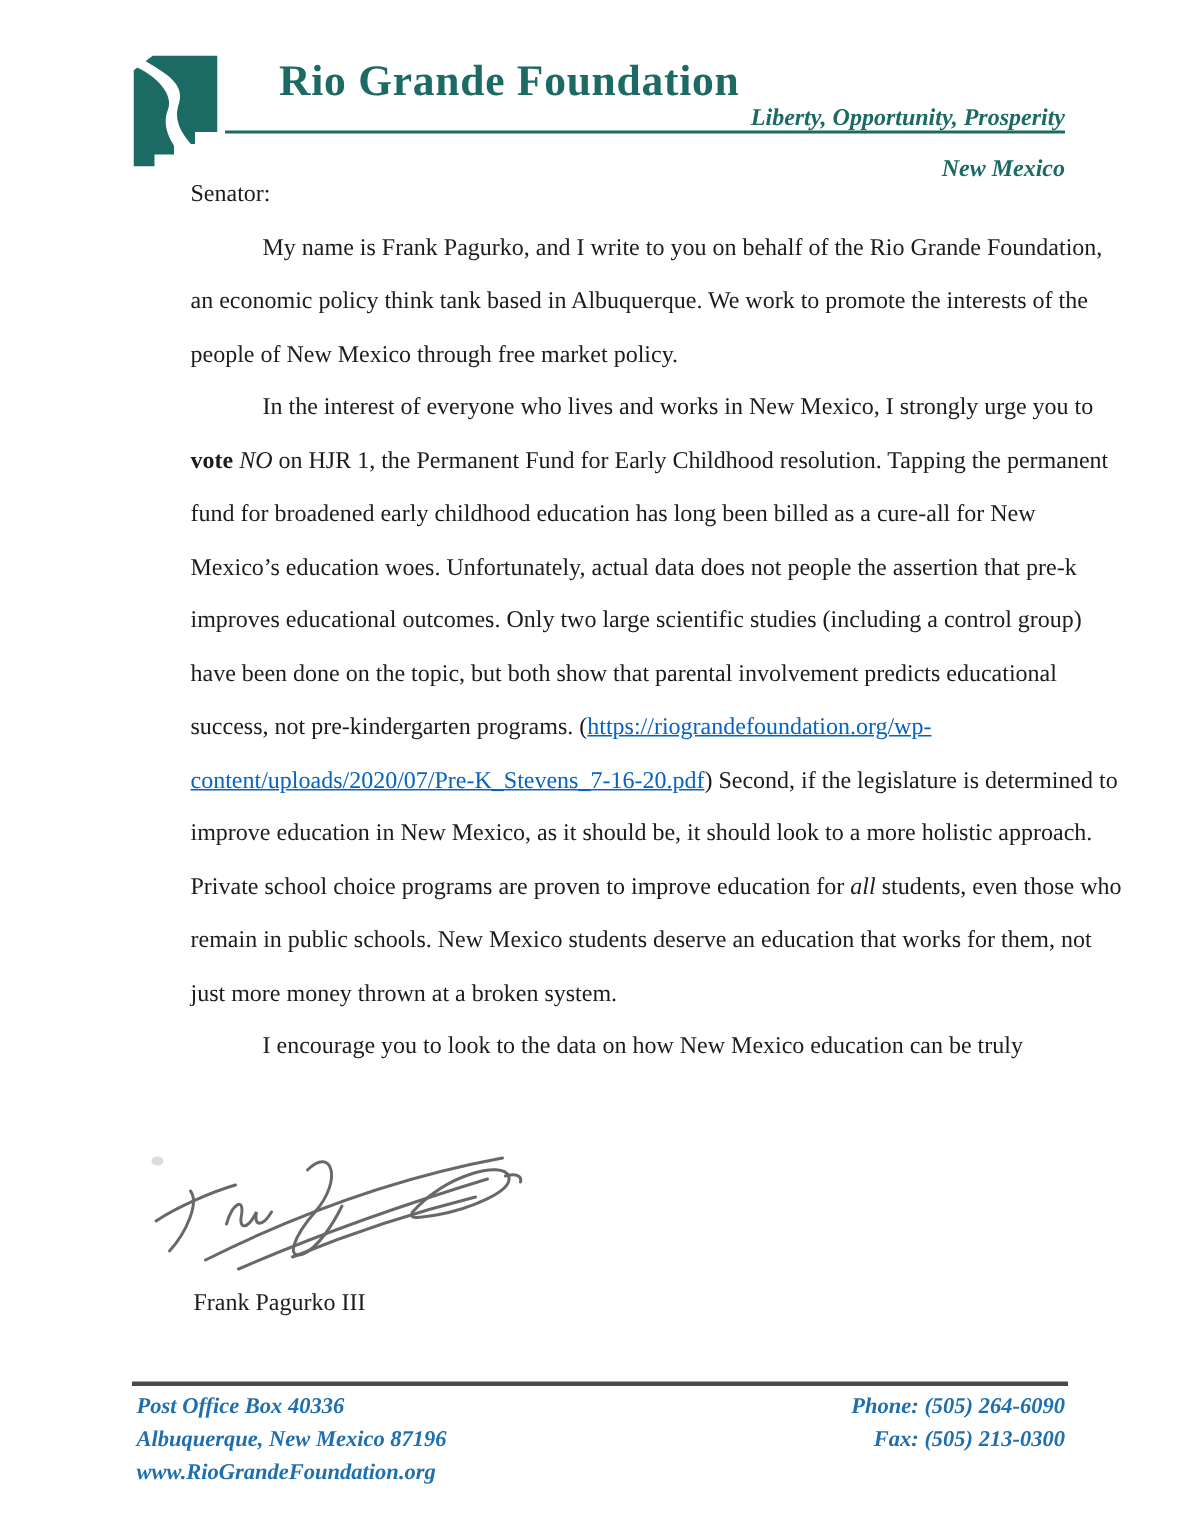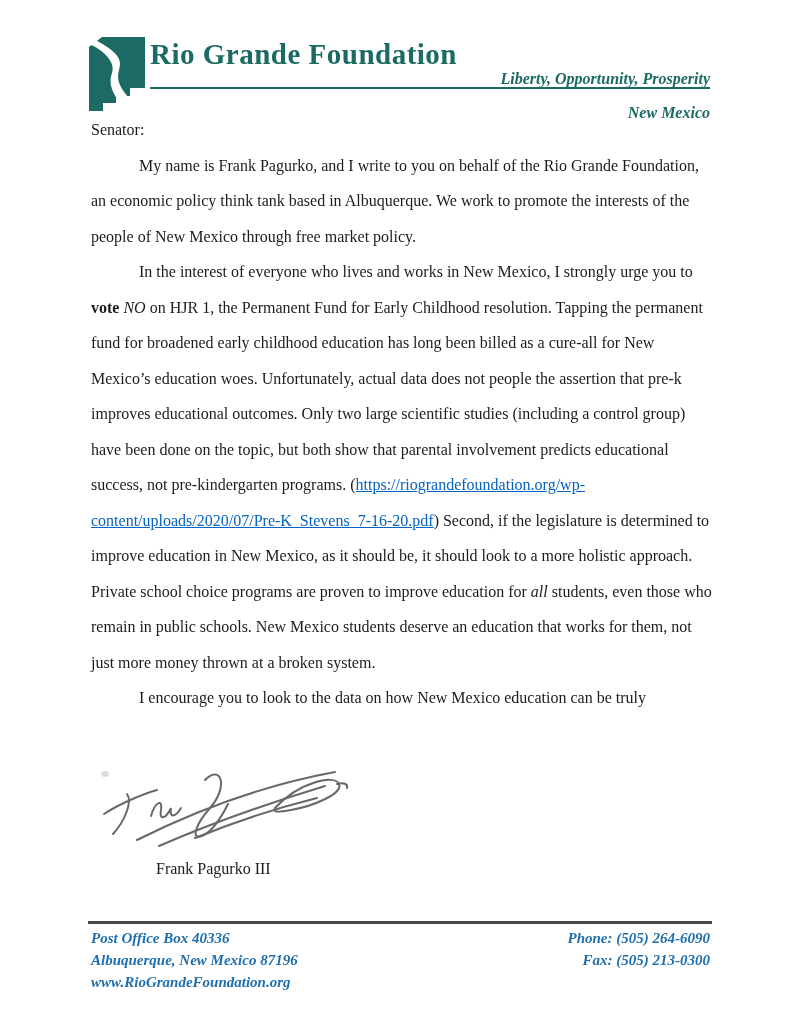--- a/index.html
+++ b/index.html
@@ -18,20 +18,21 @@
     width: 56px; height: 74px;
   }
   .header-text {
     position: absolute; left: 150px; top: 38px; right: 81px;
   }
   .org-name {
     font-size: 29px; font-weight: bold;
     color: var(--teal);
     line-height: 32px;
     letter-spacing: 0.5px;
+    margin-left: 36px;
   }
   .tagline {
     text-align: right;
     font-size: 16px; font-weight: bold; font-style: italic;
     color: var(--teal);
     line-height: 17px;
     padding-bottom: 0;
     border-bottom: 2px solid var(--teal);
   }
   .region {
@@ -42,34 +43,35 @@
     padding-top: 15px;
   }
   
   .letter-body {
     position: absolute; left: 91px; top: 112px; width: 624px;
     font-size: 16px;
   }
   .line {
     height: 35.5px; line-height: 35.5px;
     white-space: nowrap;
+    margin-left: 36px;
   }
   .line.indent { padding-left: 48px; }
   .line .b  { font-weight: bold; }
   .line .bi { font-weight: normal; font-style: italic; }
   .line .i  { font-style: italic; text-align: right; }
   .line a.link {
     color: var(--linkblue);
     text-decoration: underline;
     cursor: pointer;
   }
   
   .signature-svg { position: absolute; left: 97px; top: 762px; width: 254px; height: 95px; }
   .signer-name {
-    position: absolute; left: 156px; top: 858px;
+    position: absolute; left: 129px; top: 858px;
     font-size: 16px; line-height: 22px;
   }
   
   .footer-rule {
     position: absolute; left: 88px; top: 921px; width: 624px; height: 3px;
     background: #4a4a4a;
   }
   .footer {
     position: absolute; left: 91px; top: 927px; width: 619px;
     display: flex; justify-content: space-between;

